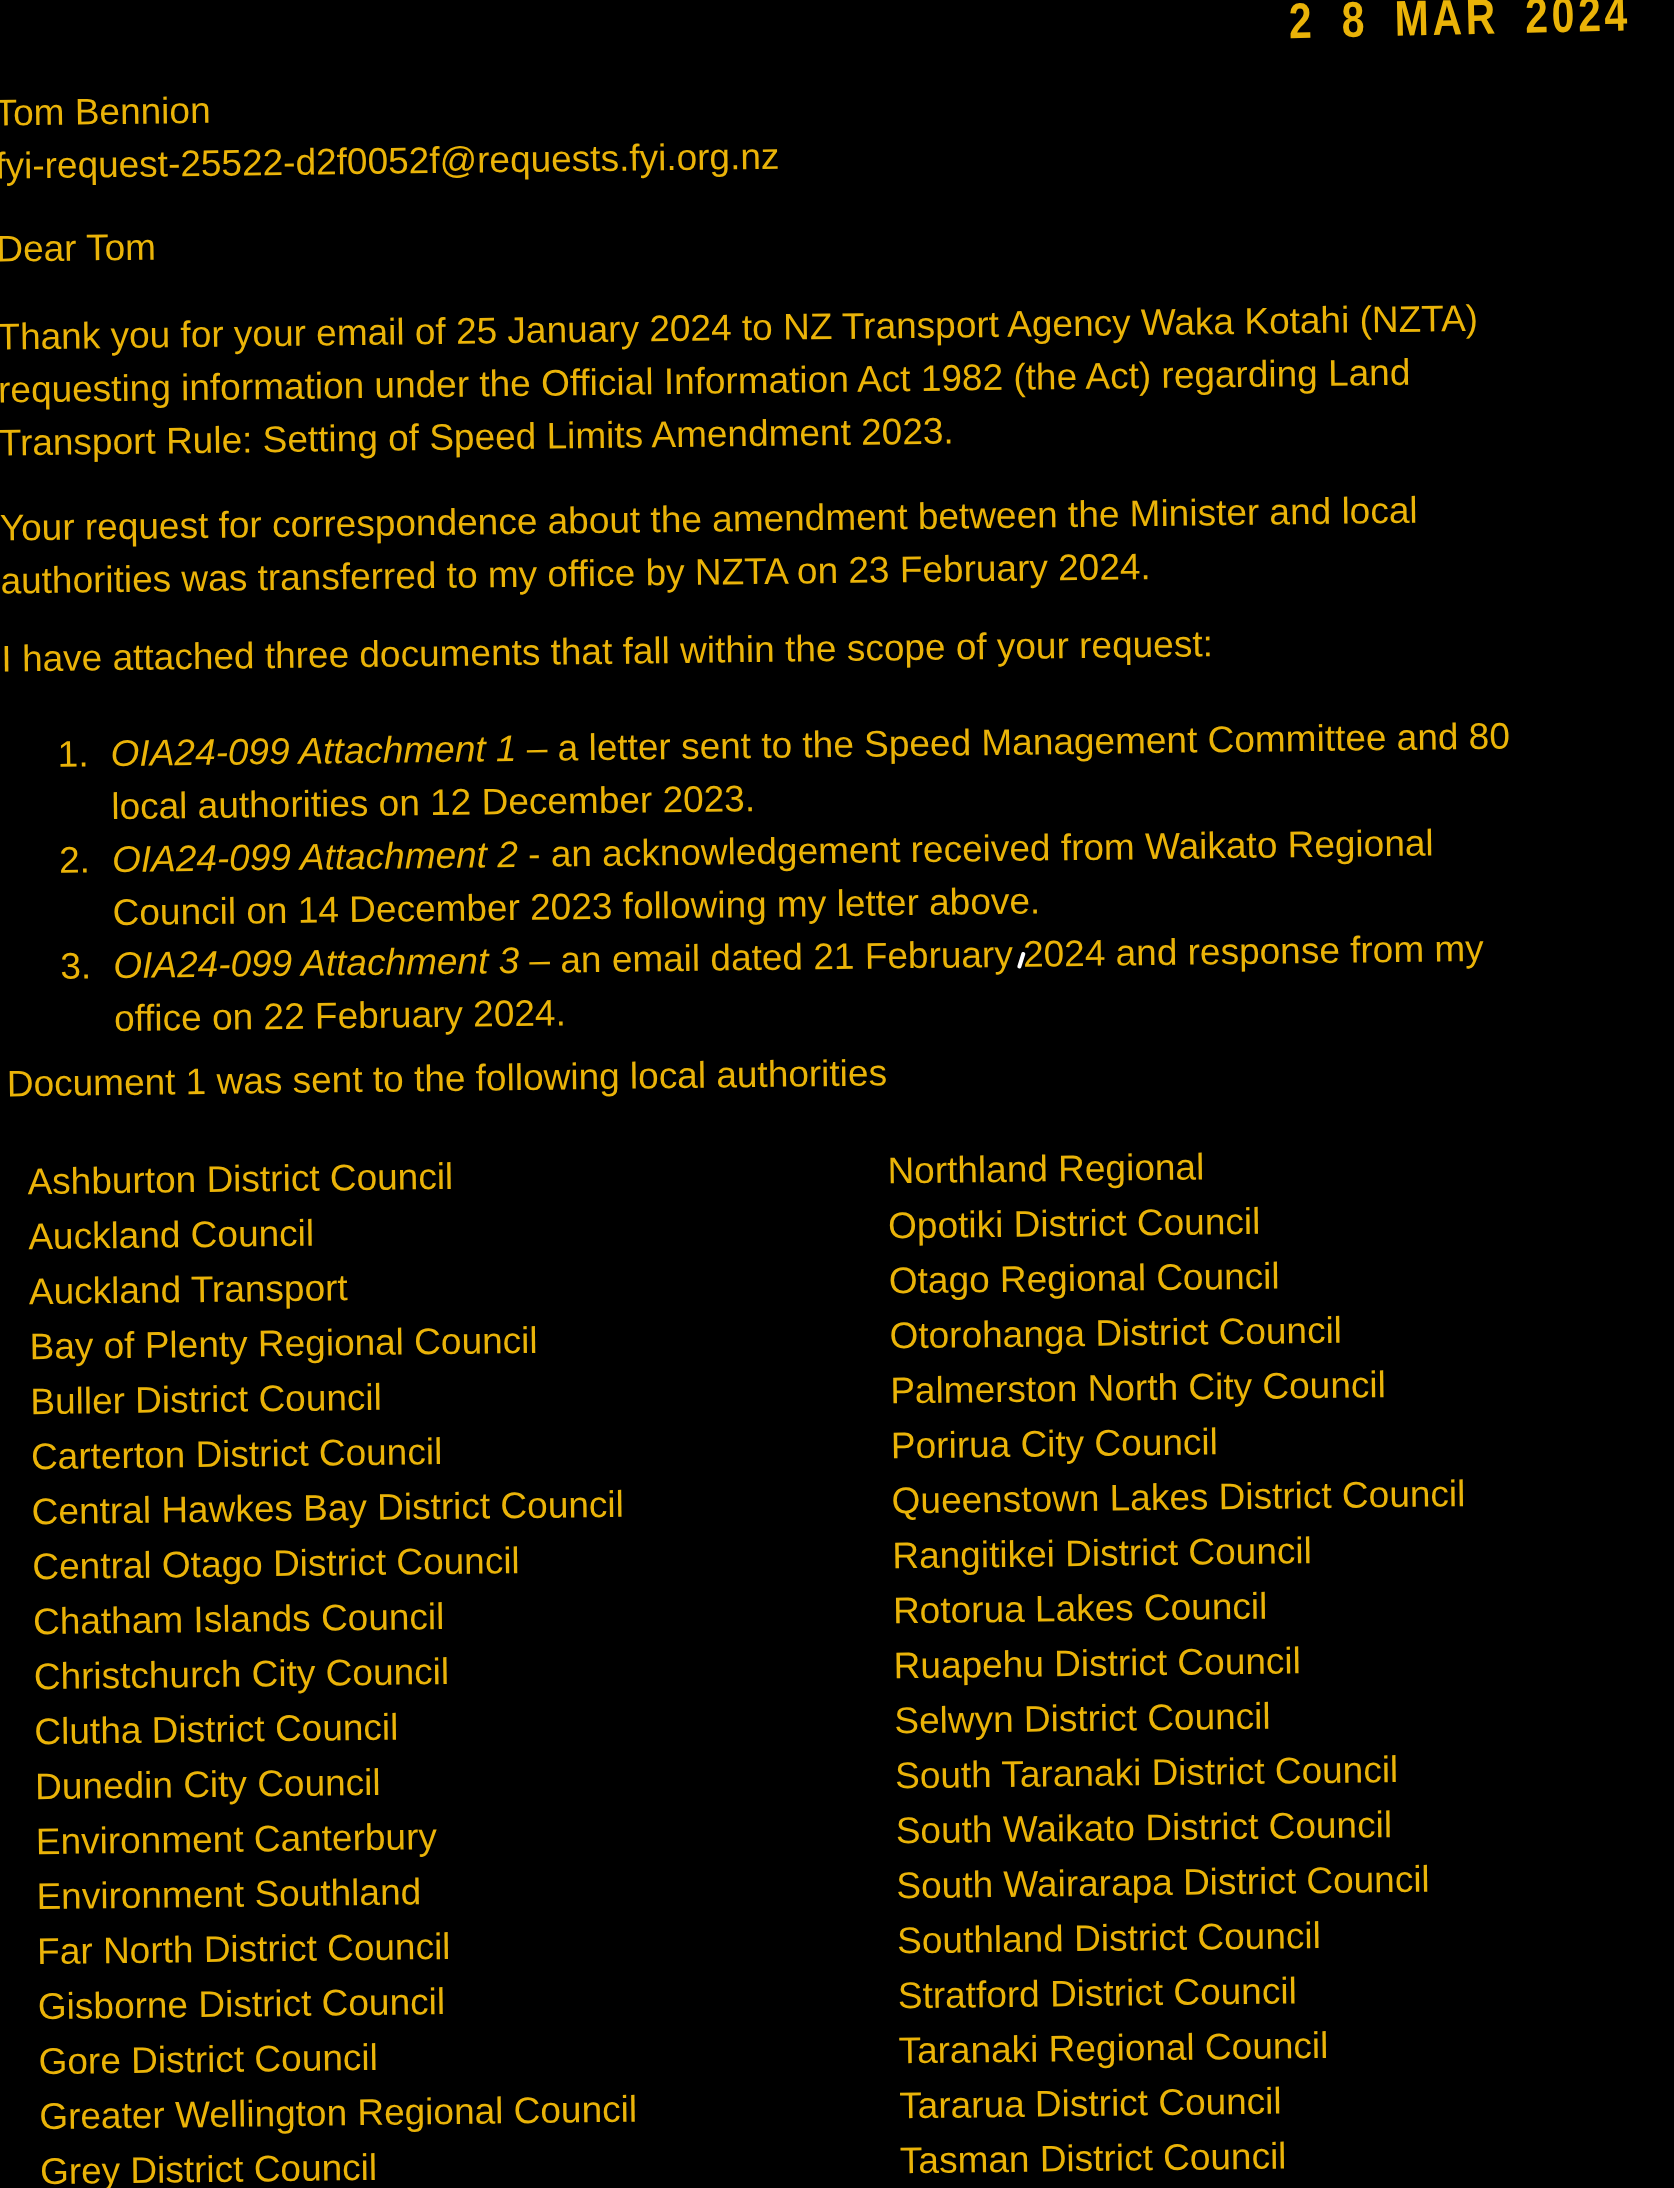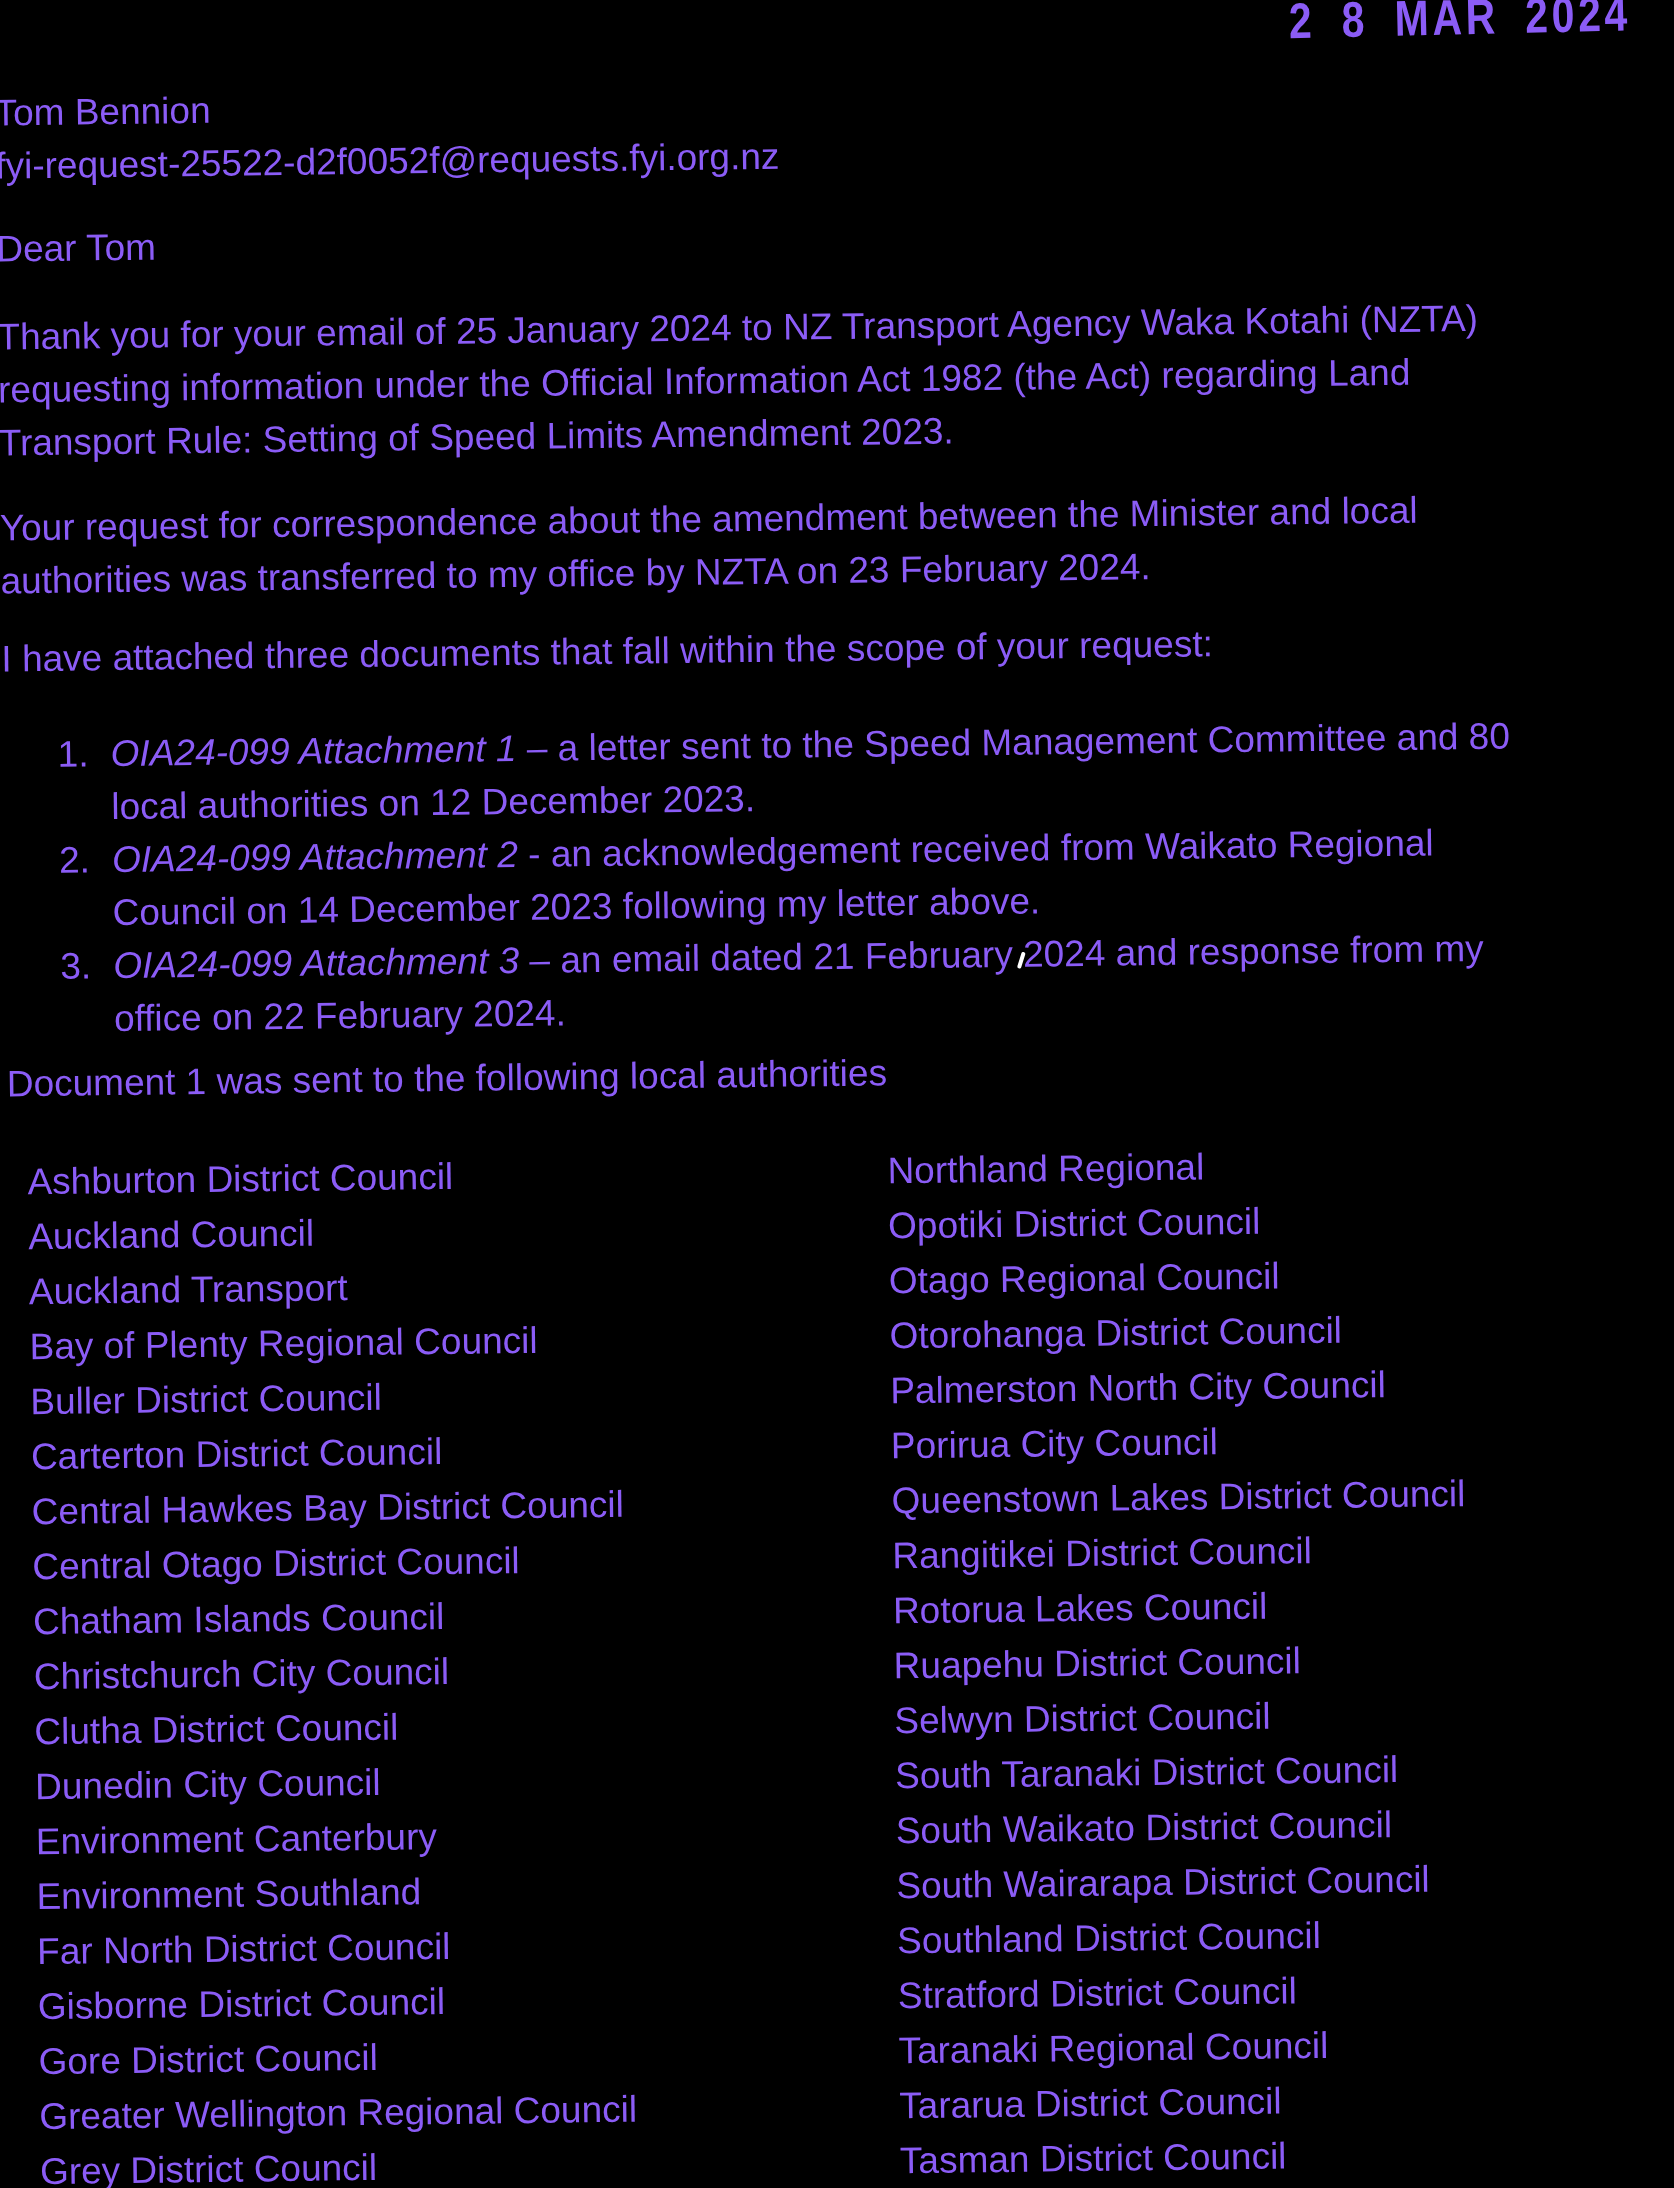--- a/index.html
+++ b/index.html
@@ -5,21 +5,21 @@
   html, body {
     margin: 0;
     padding: 0;
     background: #000000;
   }
   .page {
     position: relative;
     width: 1674px;
     height: 2188px;
     background: #000000;
-    color: #8b5cf6;
+    color: #eab308;
     font-family: "Liberation Sans", sans-serif;
     font-size: 37px;
     line-height: 53px;
     overflow: hidden;
   }
   .tilt {
     position: absolute;
     inset: 0;
     transform: rotate(-0.72deg);
     transform-origin: 837px 1094px;

